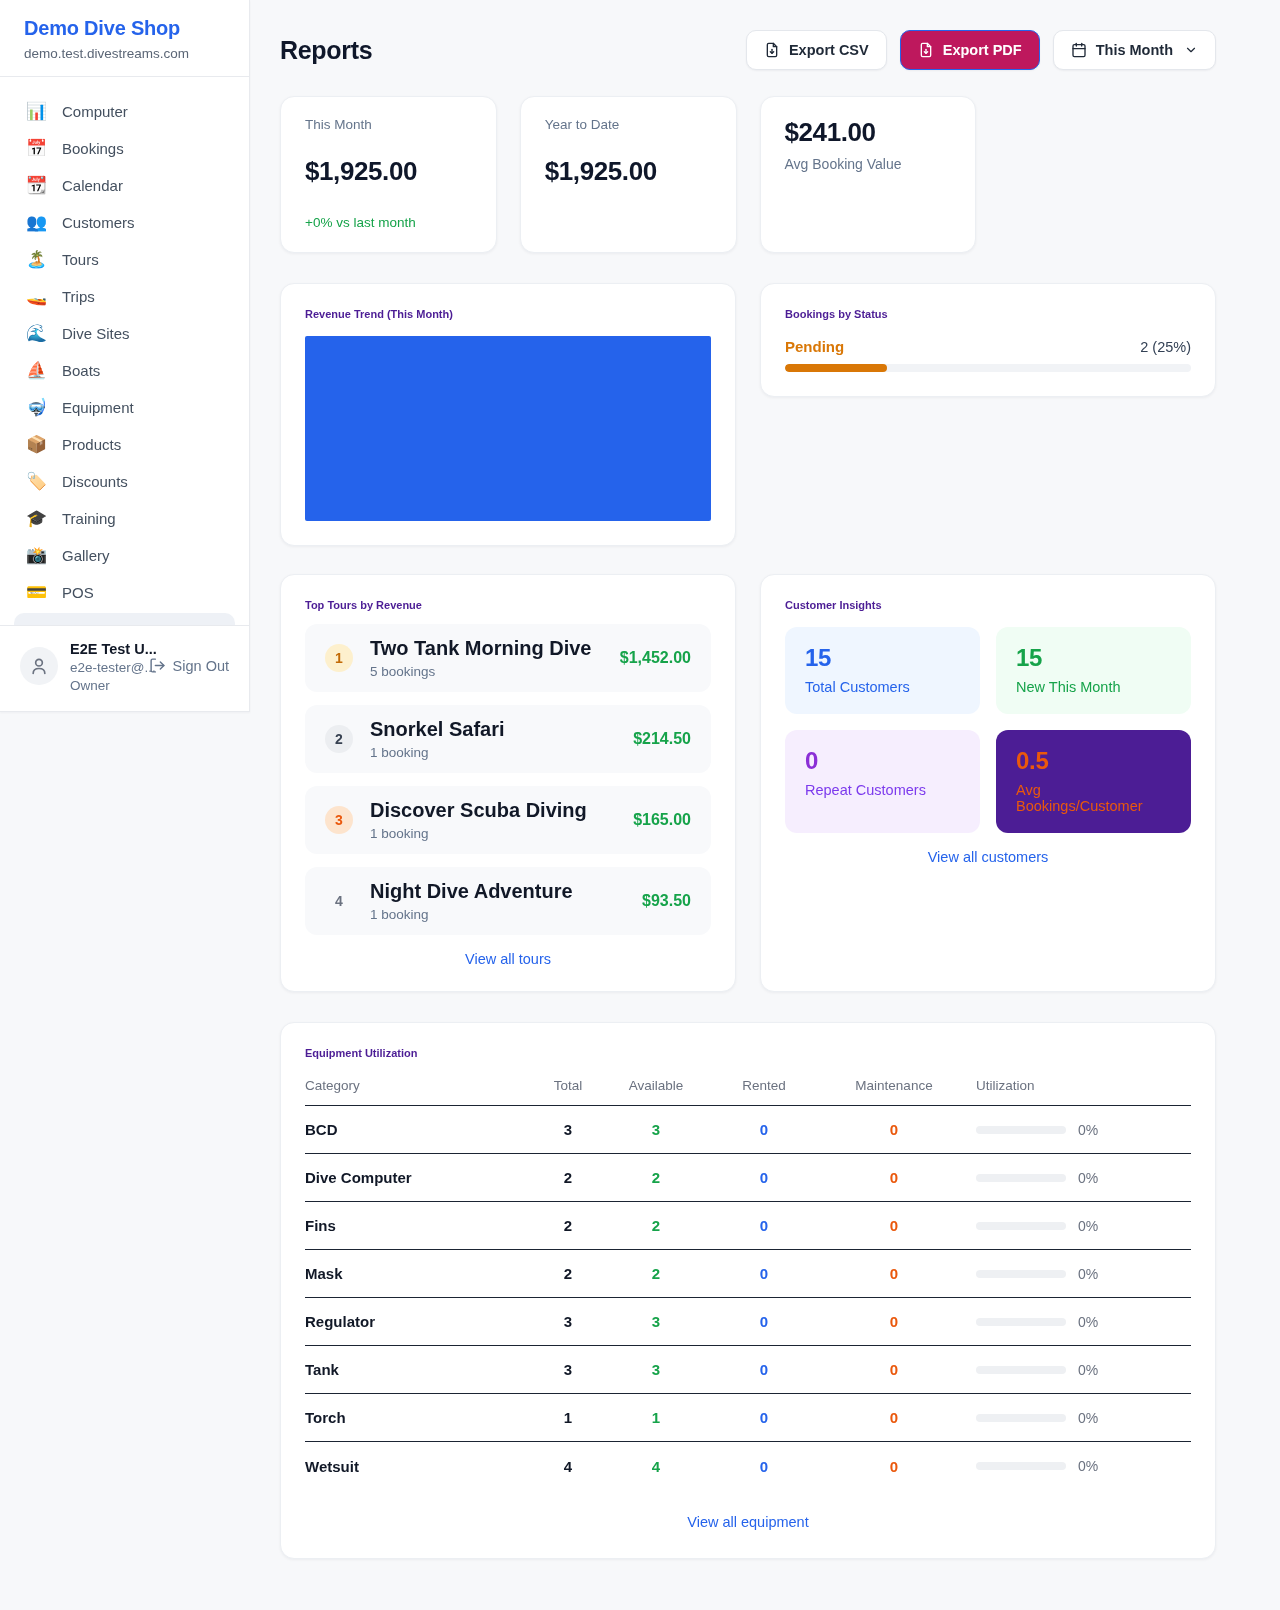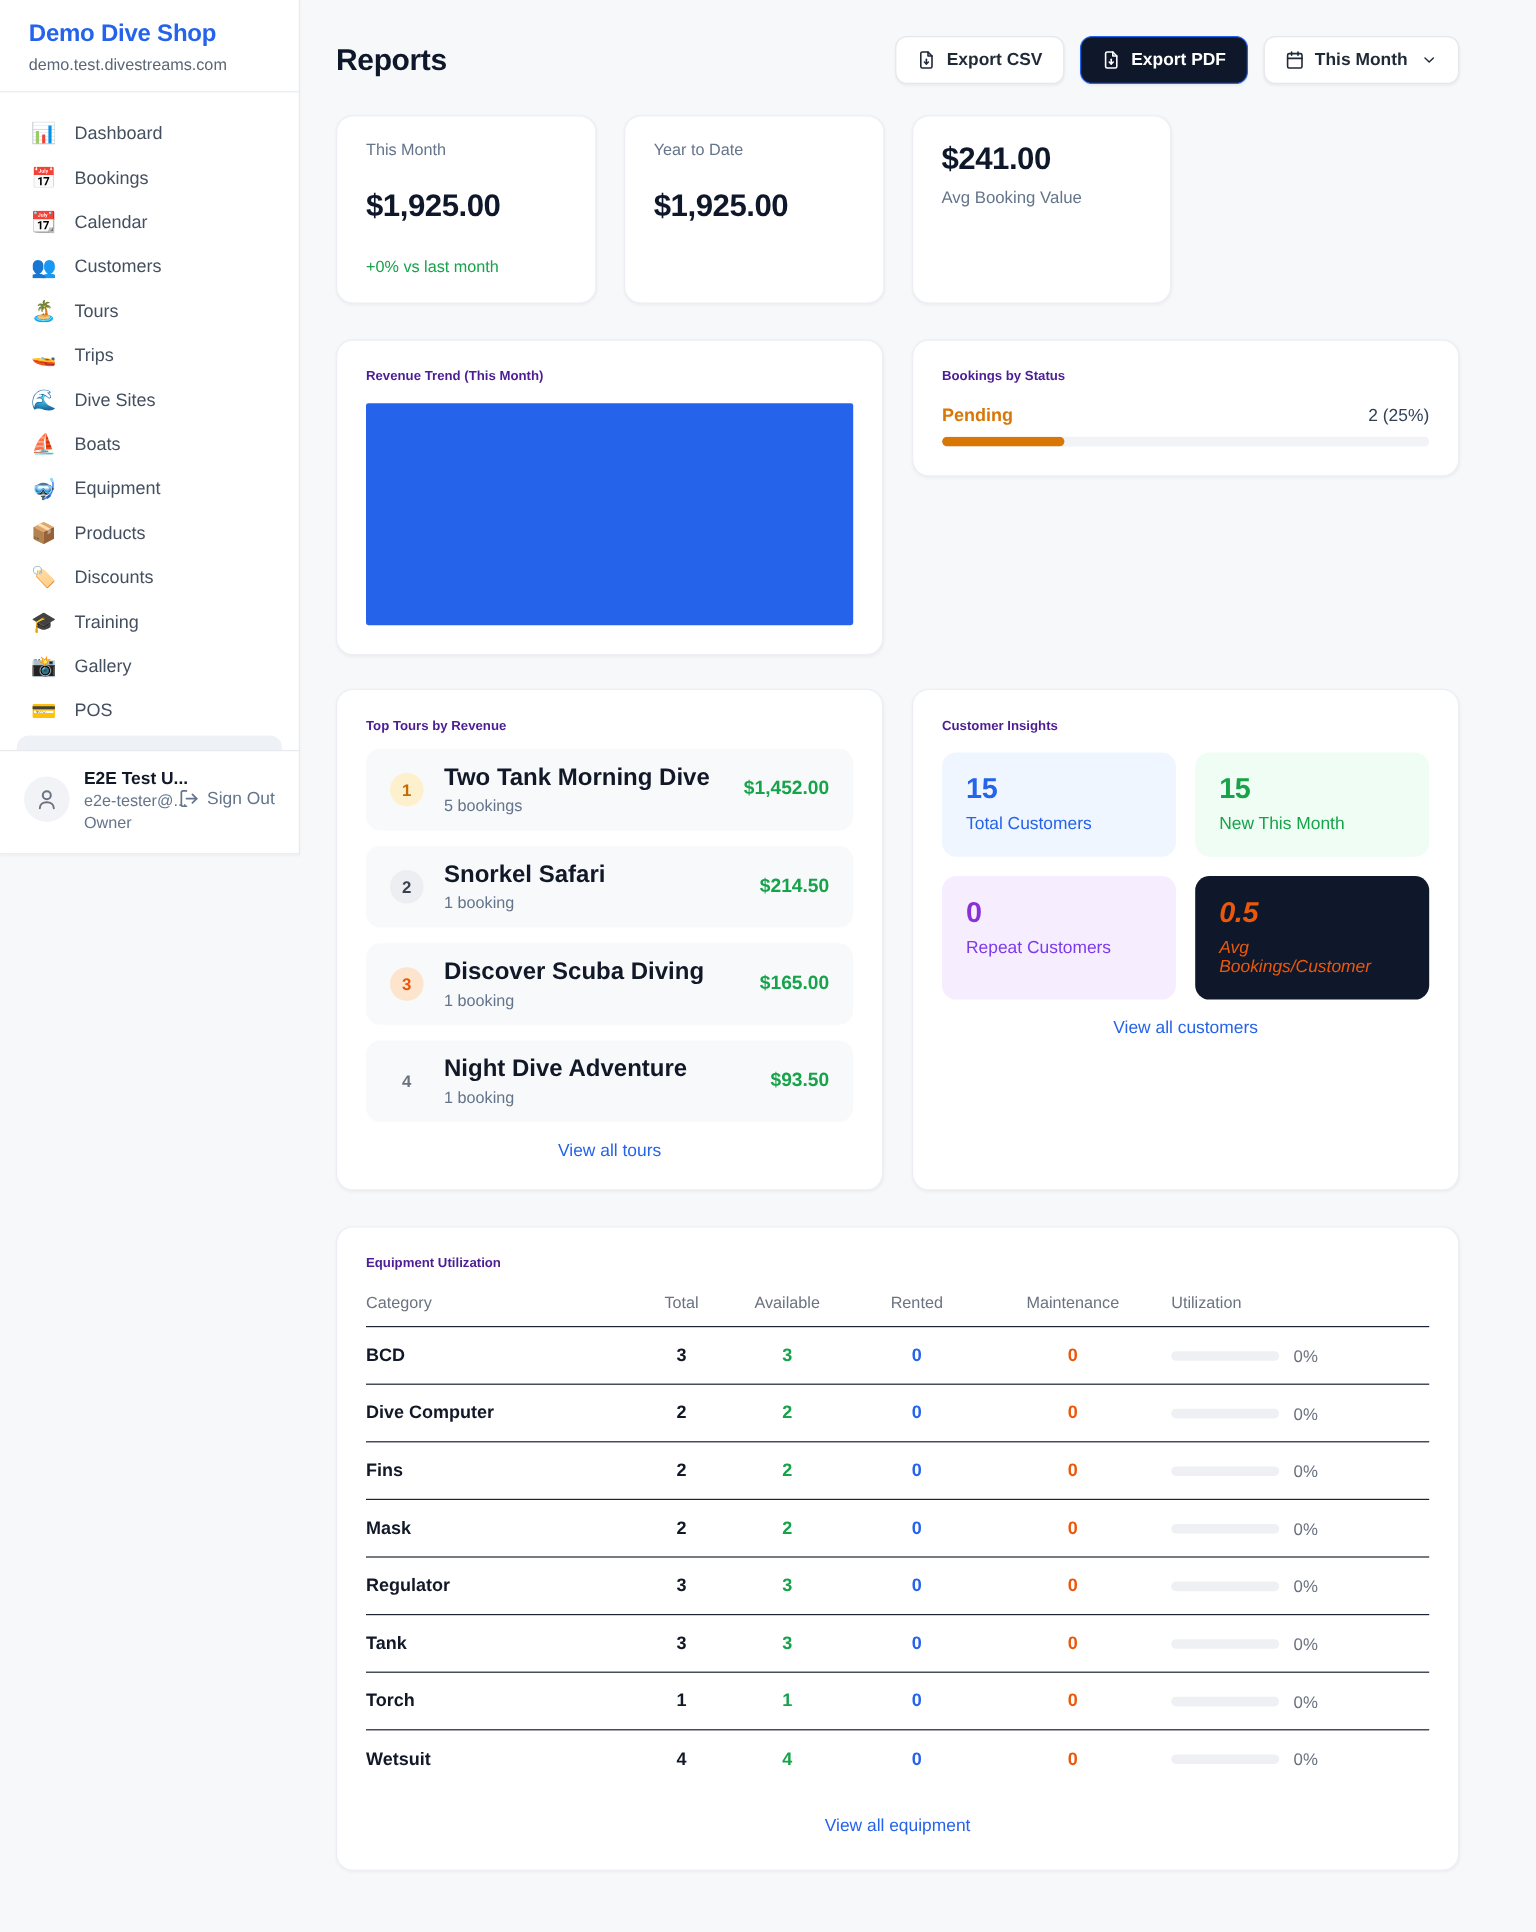--- a/index.html
+++ b/index.html
@@ -55,21 +55,21 @@
   .page-header { display:flex; align-items:center; justify-content:space-between; }
   .page-title { font-size:25px; font-weight:800; color:#0f172a; letter-spacing:-.3px; }
   .header-actions { display:flex; gap:13px; }
   .btn {
     height:40px; border-radius:10px; padding:0 17px;
     display:flex; align-items:center; gap:9px;
     font-size:14.5px; font-weight:600; cursor:pointer;
     border:1px solid #e4e7ec; background:#fff; color:#1f2937;
     box-shadow:0 1px 2px rgba(15,23,42,.05);
   }
-  .btn-primary { background:#0f172a; border-color:#2563eb; color:#fff;justify-content:space-between; }
+  .btn-primary { background:#be185d; border-color:#2563eb; color:#fff;justify-content:space-between; }
   .chev { margin-left:2px; }
   
   .card {
     background:#fff; border:1px solid #eceff3; border-radius:14px;
     box-shadow:0 1px 3px rgba(15,23,42,.05);
   }
   .card-title { font-size:11px; font-weight:700; color:#4c1d95; }
   
   .stats-row { margin-top:26px; display:grid; grid-template-columns:repeat(4,1fr); gap:23px; }
   .stat-card { padding:20px 24px 22px; }
@@ -112,21 +112,21 @@
   .tour-bookings { font-size:13.5px; color:#64748b; margin-top:4px; }
   .tour-amount { margin-left:auto; font-size:16px; font-weight:700; color:#16a34a; }
   .view-link { display:block; text-align:center; color:#2563eb; font-size:14.5px; margin-top:16px; cursor:pointer; text-decoration:none; }
   .tiles-grid { margin-top:16px; display:grid; grid-template-columns:1fr 1fr; gap:16px; }
   .tile { border-radius:12px; padding:17px 20px 19px; }
   .tile-value { font-size:24px; font-weight:800; letter-spacing:-.3px; }
   .tile-label { font-size:14.5px; margin-top:7px; }
   .tile-blue   { background:#eff6ff; } .tile-blue .tile-value, .tile-blue .tile-label { color:#2563eb; }
   .tile-green  { background:#f0fdf4; } .tile-green .tile-value, .tile-green .tile-label { color:#16a34a; }
   .tile-purple { background:#f6eefe; } .tile-purple .tile-value { color:#8b2fd6; } .tile-purple .tile-label { color:#7c3aed; }
-  .tile-orange { background:#0f172a;font-style:italic; } .tile-orange .tile-value, .tile-orange .tile-label { color:#ea580c; }
+  .tile-orange { background:#4c1d95; } .tile-orange .tile-value, .tile-orange .tile-label { color:#ea580c; }
   
   .equip-card { margin-top:30px; padding:24px 24px 28px; }
   .equip-grid { display:grid; grid-template-columns:218px 90px 86px 130px 130px 1fr; align-items:center; }
   .equip-head { margin-top:19px; padding-bottom:12px; border-bottom:1px solid #1b2433; }
   .equip-head .col { font-size:13.5px; color:#6b7280; font-weight:400; }
   .col.center { text-align:center; }
   .col.util { padding-left:17px; }
   .equip-row { border-bottom:1px solid #1b2433; height:48px; }
   .equip-row:last-of-type { border-bottom:none; }
   .cell { font-size:15px; font-weight:600; }
@@ -146,21 +146,21 @@
 <body>
 
 <aside class="sidebar">
   <div class="brand-block">
     <div class="brand-title">Demo Dive Shop</div>
     <div class="brand-domain">demo.test.divestreams.com</div>
   </div>
   <nav class="nav">
     <div class="nav-item">
       <span class="nav-icon">📊</span>
-      <span class="nav-label">Dashboard</span>
+      <span class="nav-label">Computer</span>
     </div>
     <div class="nav-item">
       <span class="nav-icon">📅</span>
       <span class="nav-label">Bookings</span>
     </div>
     <div class="nav-item">
       <span class="nav-icon">📆</span>
       <span class="nav-label">Calendar</span>
     </div>
     <div class="nav-item">

